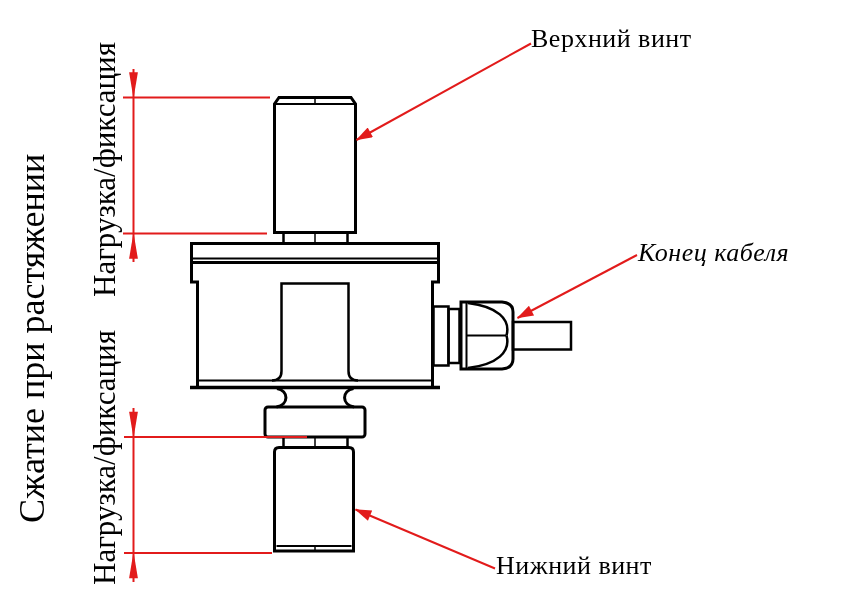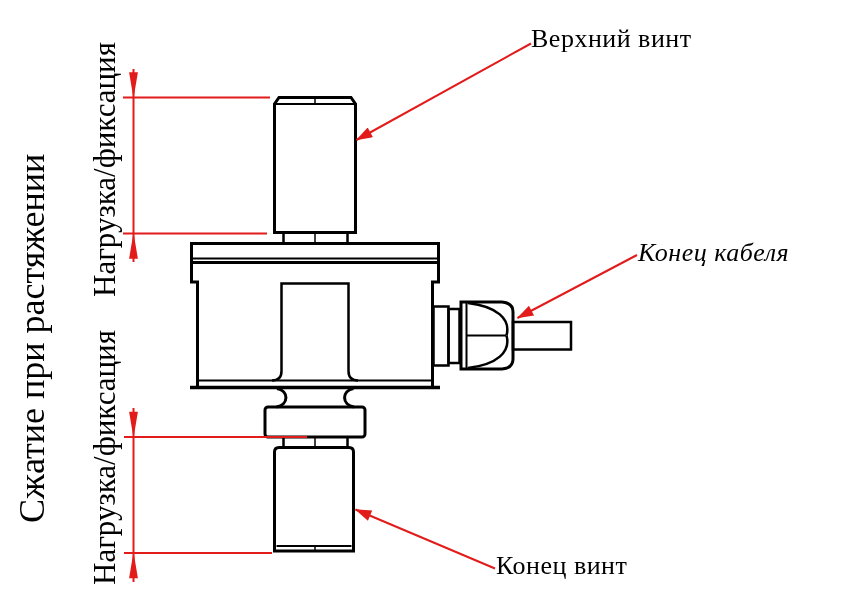--- a/index.html
+++ b/index.html
@@ -127,21 +127,21 @@
       <line class="red" stroke-width="2" x1="531" y1="43.5" x2="356.5" y2="140" marker-end="url(#mlead)"></line>
       <line class="red" stroke-width="2" x1="637" y1="255" x2="517.5" y2="318" marker-end="url(#mlead)"></line>
       <line class="red" stroke-width="2" x1="495" y1="568.5" x2="355.5" y2="509.5" marker-end="url(#mlead)"></line>
     </g>
   </svg>
 
   <div class="lbl" style="left:531px; top:24px;">Верхний винт</div>
 
   <div class="lbl" style="left:638px; top:238px;font-style:italic;">Конец кабеля</div>
 
-  <div class="lbl" style="left:496px; top:551px;">Конец винт</div>
+  <div class="lbl" style="left:496px; top:551px;">Нижний винт</div>
 
   <div class="lbl rot axis-lbl" style="left:12px; top:523px;">Сжатие при растяжении</div>
 
   <div class="lbl rot dim-lbl" style="left:88px; top:297px;">Нагрузка/фиксация</div>
 
   <div class="lbl rot dim-lbl" style="left:88px; top:585px;">Нагрузка/фиксация</div>
 
 </div>
 
 </body></html>

